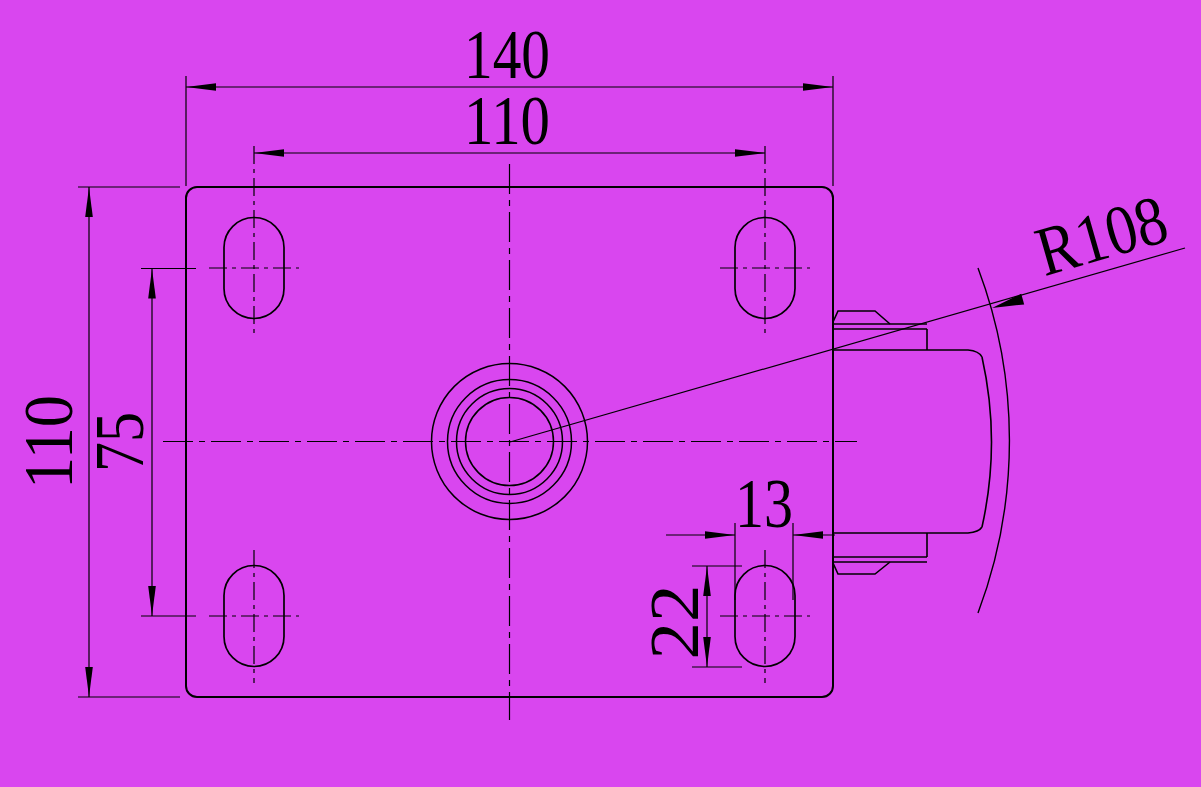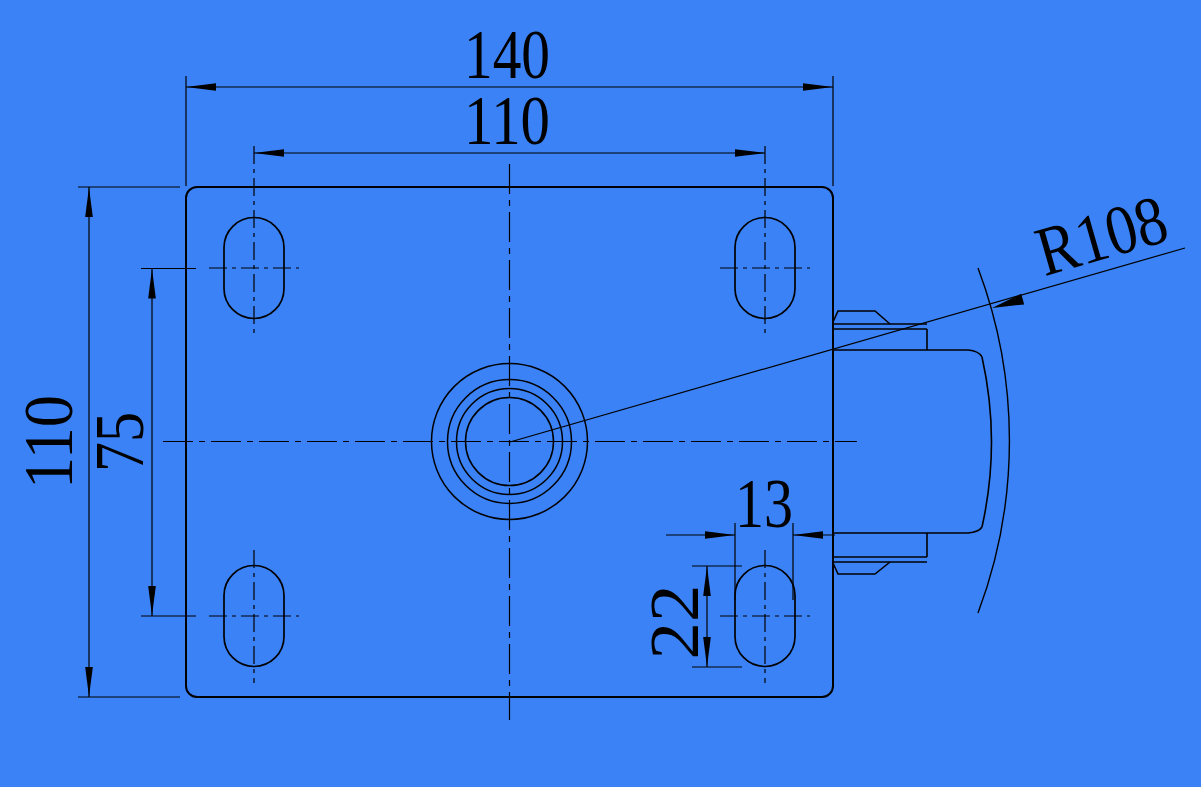--- a/index.html
+++ b/index.html
@@ -7,21 +7,21 @@
     padding: 0;
     background: #ffffff;
     width: 1201px;
     height: 787px;
     overflow: hidden;
   }
   .canvas-wrap {
     position: relative;
     width: 1201px;
     height: 787px;
-    background: #3b82f6;
+    background: #d946ef;
   }
   svg {
     display: block;
   }
   .dim-text {
     font-family: "Liberation Serif", "DejaVu Serif", serif;
     font-size: 70px;
     fill: #000000;
   }
 </style>

